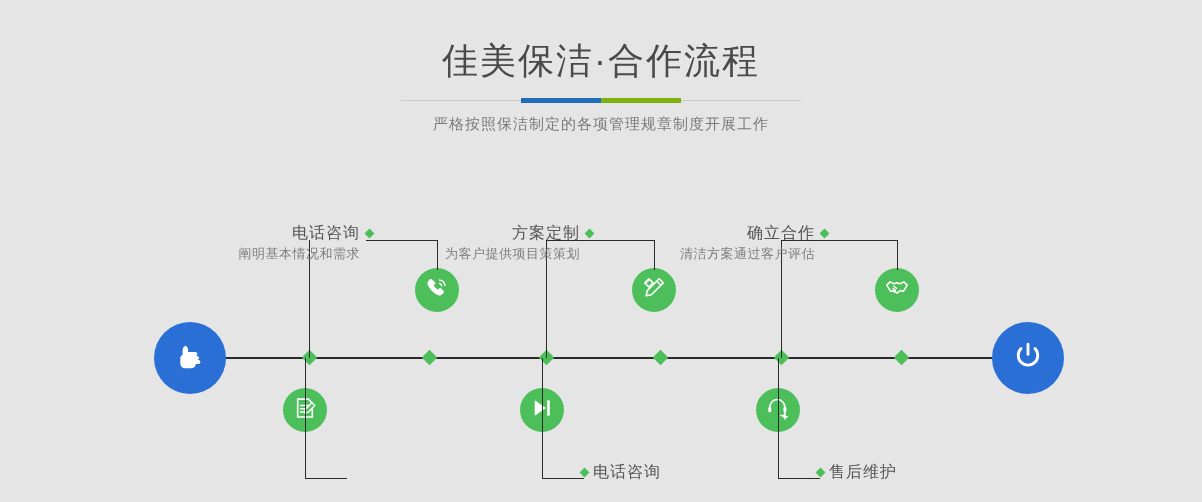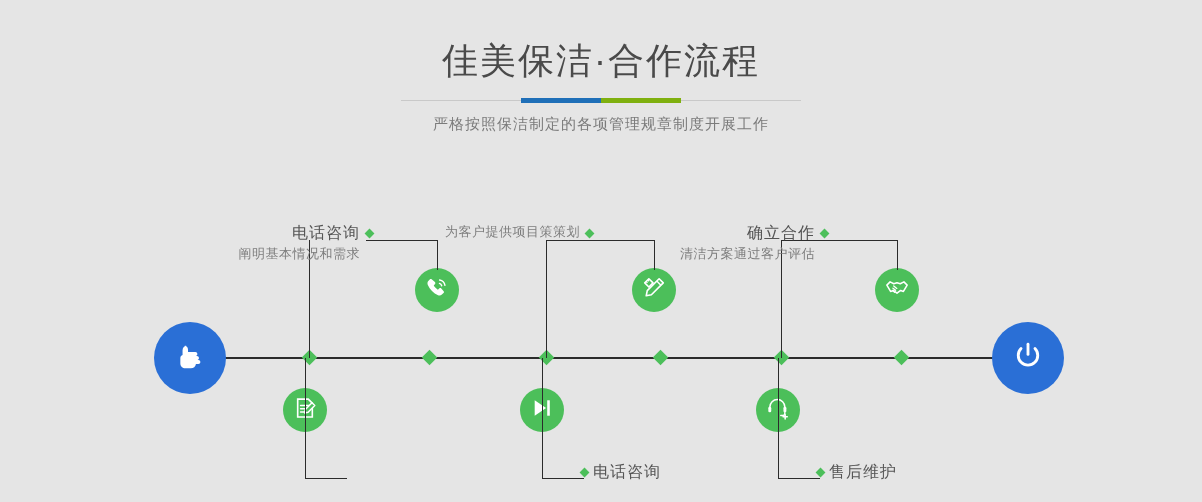--- a/index.html
+++ b/index.html
@@ -229,20 +229,21 @@
           <path fill="none" stroke="#ffffff" stroke-width="1.7" d="M6.4 8l1.6 1.6M8.4 6l1.6 1.6"></path>
         </svg>
       </span>
     </div>
     <div class="conn conn-v" style="left:654px; top:204px; height:30px; background:#2b2b2b;"></div>
     <div class="conn conn-h" style="left:583px; top:204px; width:72px; background:#2b2b2b;"></div>
     <div class="conn conn-v" style="left:546px; top:204px; height:118px; background:#2b2b2b;"></div>
     <div class="conn conn-h" style="left:546px; top:204px; width:38px; background:#2b2b2b;"></div>
     <div class="label top" style="left:320px; top:186px; width:260px;">
       <div class="dot" style="right:-13px; top:8px; background:#4cbf5a;"></div>
+      <div class="title">方案定制</div>
       <div class="desc">为客户提供项目策策划</div>
     </div>
 
     <div class="diamond" style="left:655px; top:316px; background:#4cbf5a;"></div>
     <div class="node-icon" style="left:520px; top:352px; background:#4cbf5a;">
       <span>
         <svg width="26" height="26" viewBox="0 0 32 32" aria-hidden="true">
           <path fill="#ffffff" d="M7 6.5l14 9.5-14 9.5z"></path>
           <rect fill="#ffffff" x="22.4" y="6.5" width="3.2" height="19"></rect>
         </svg>

